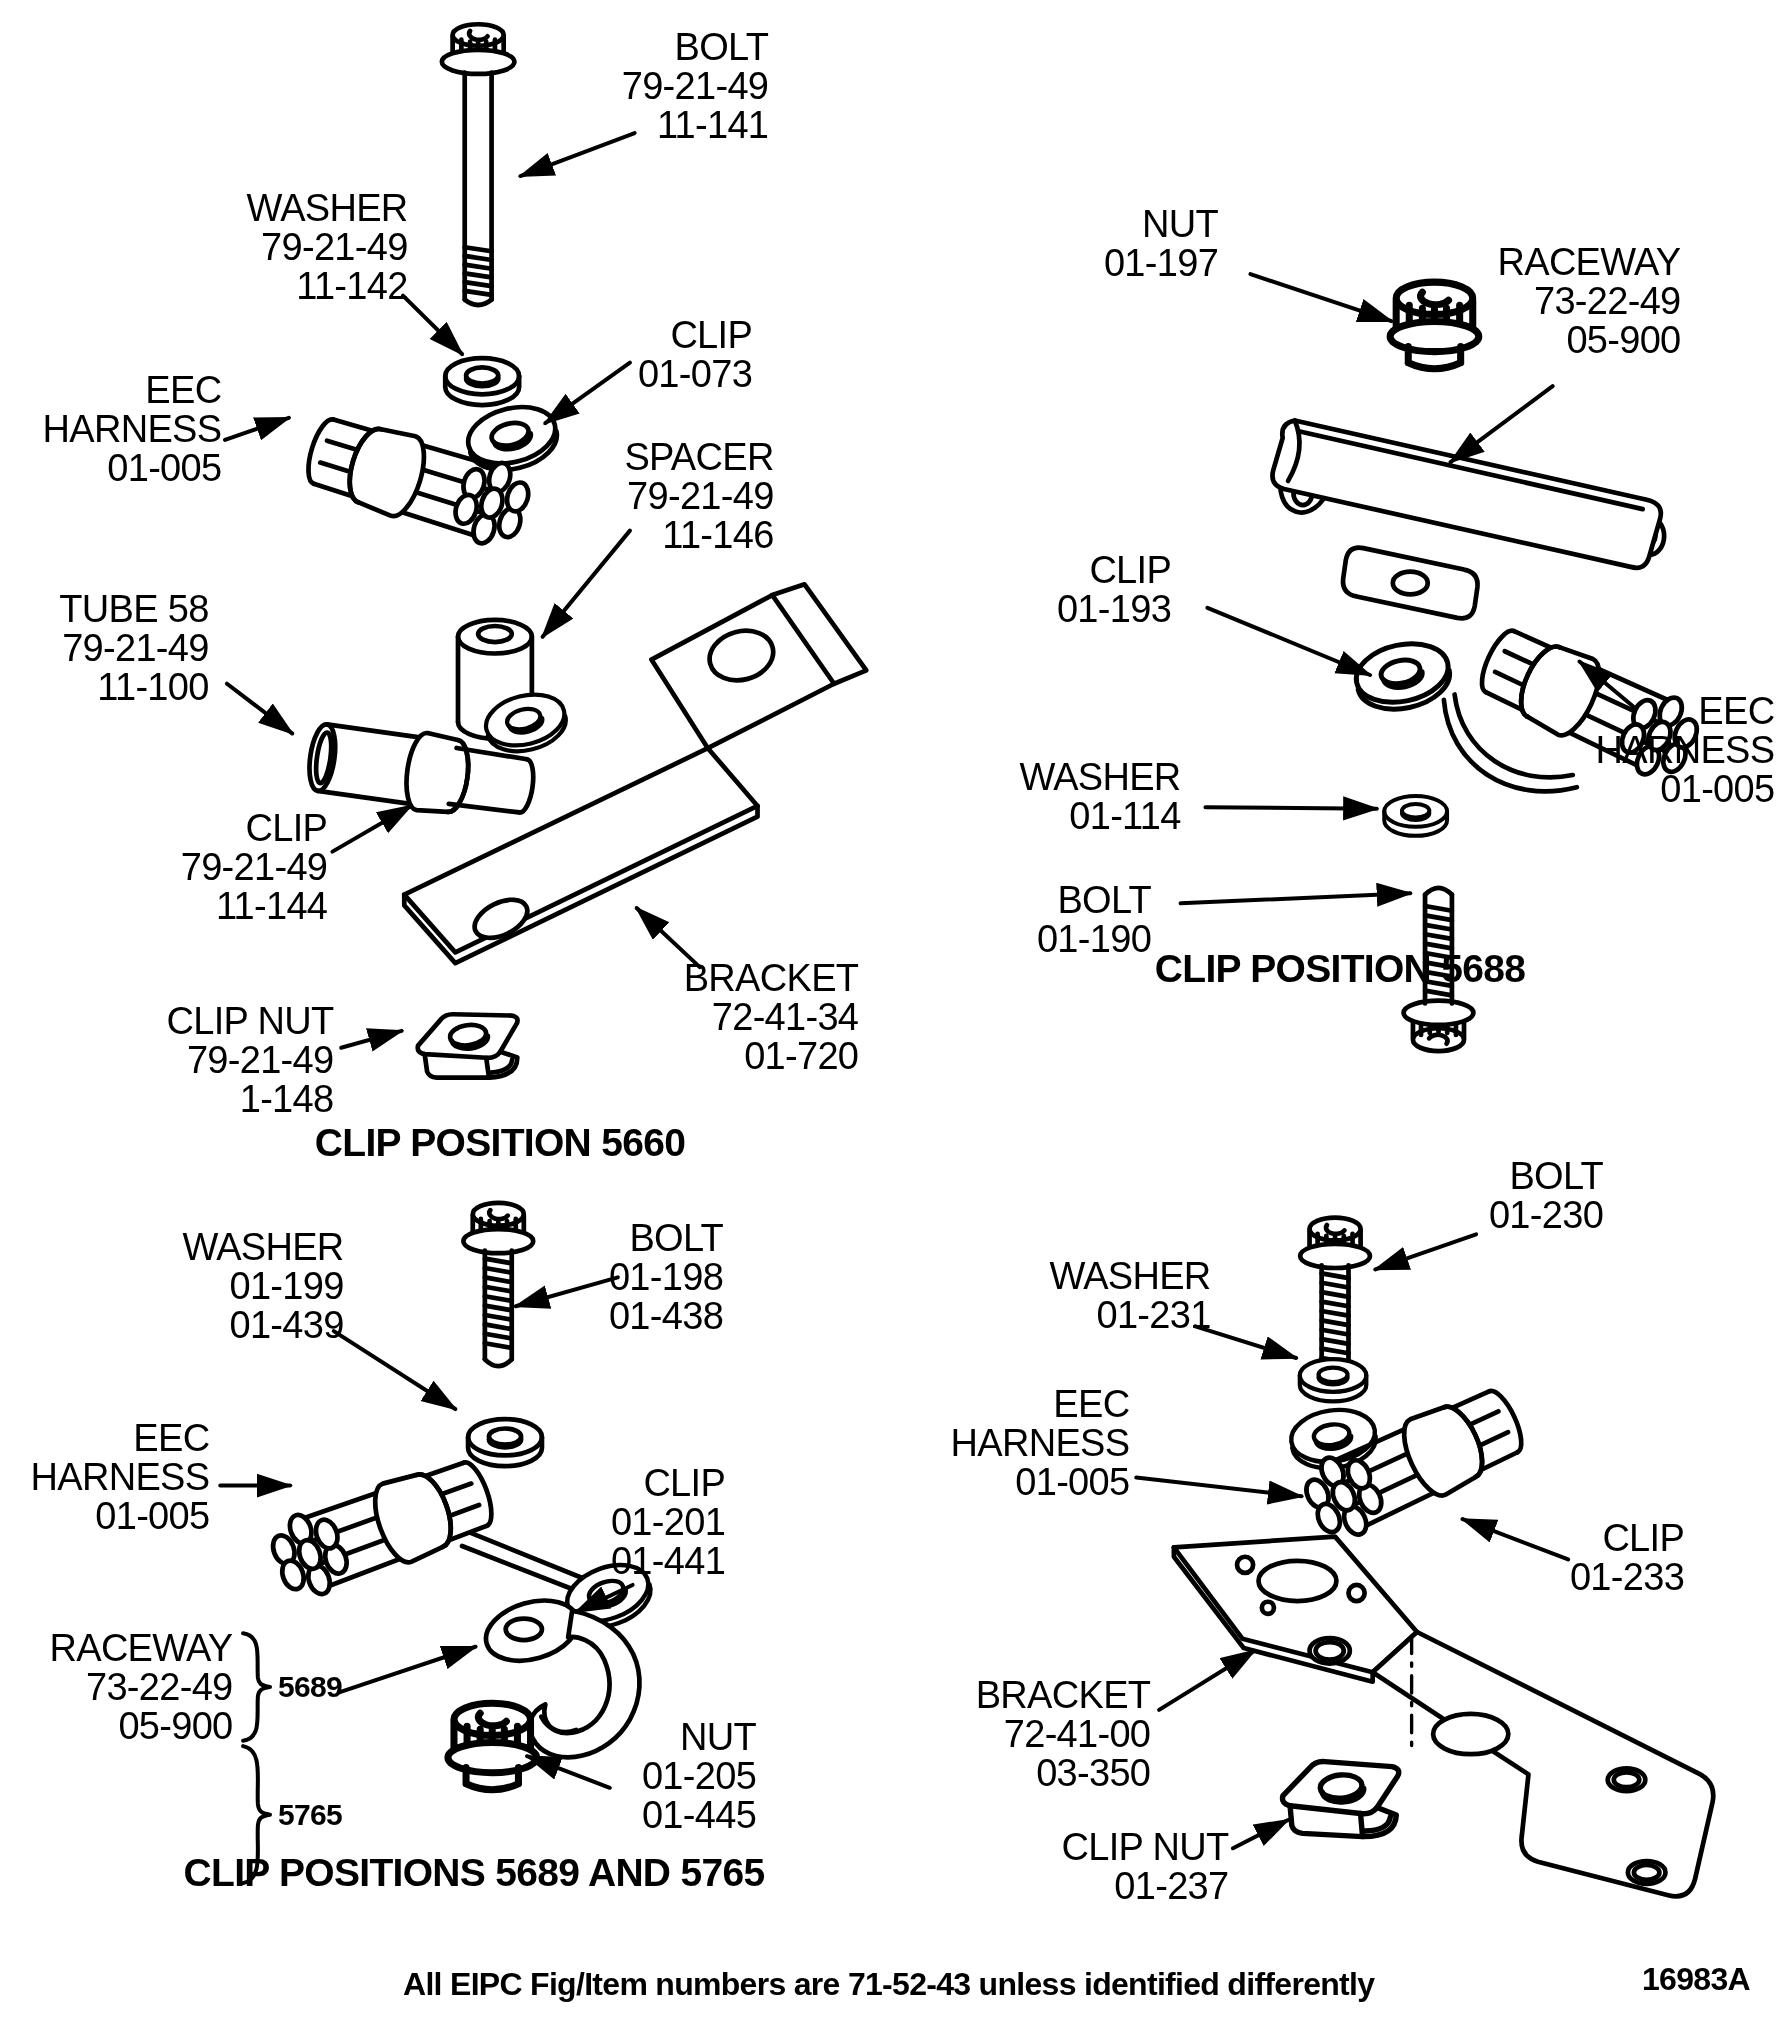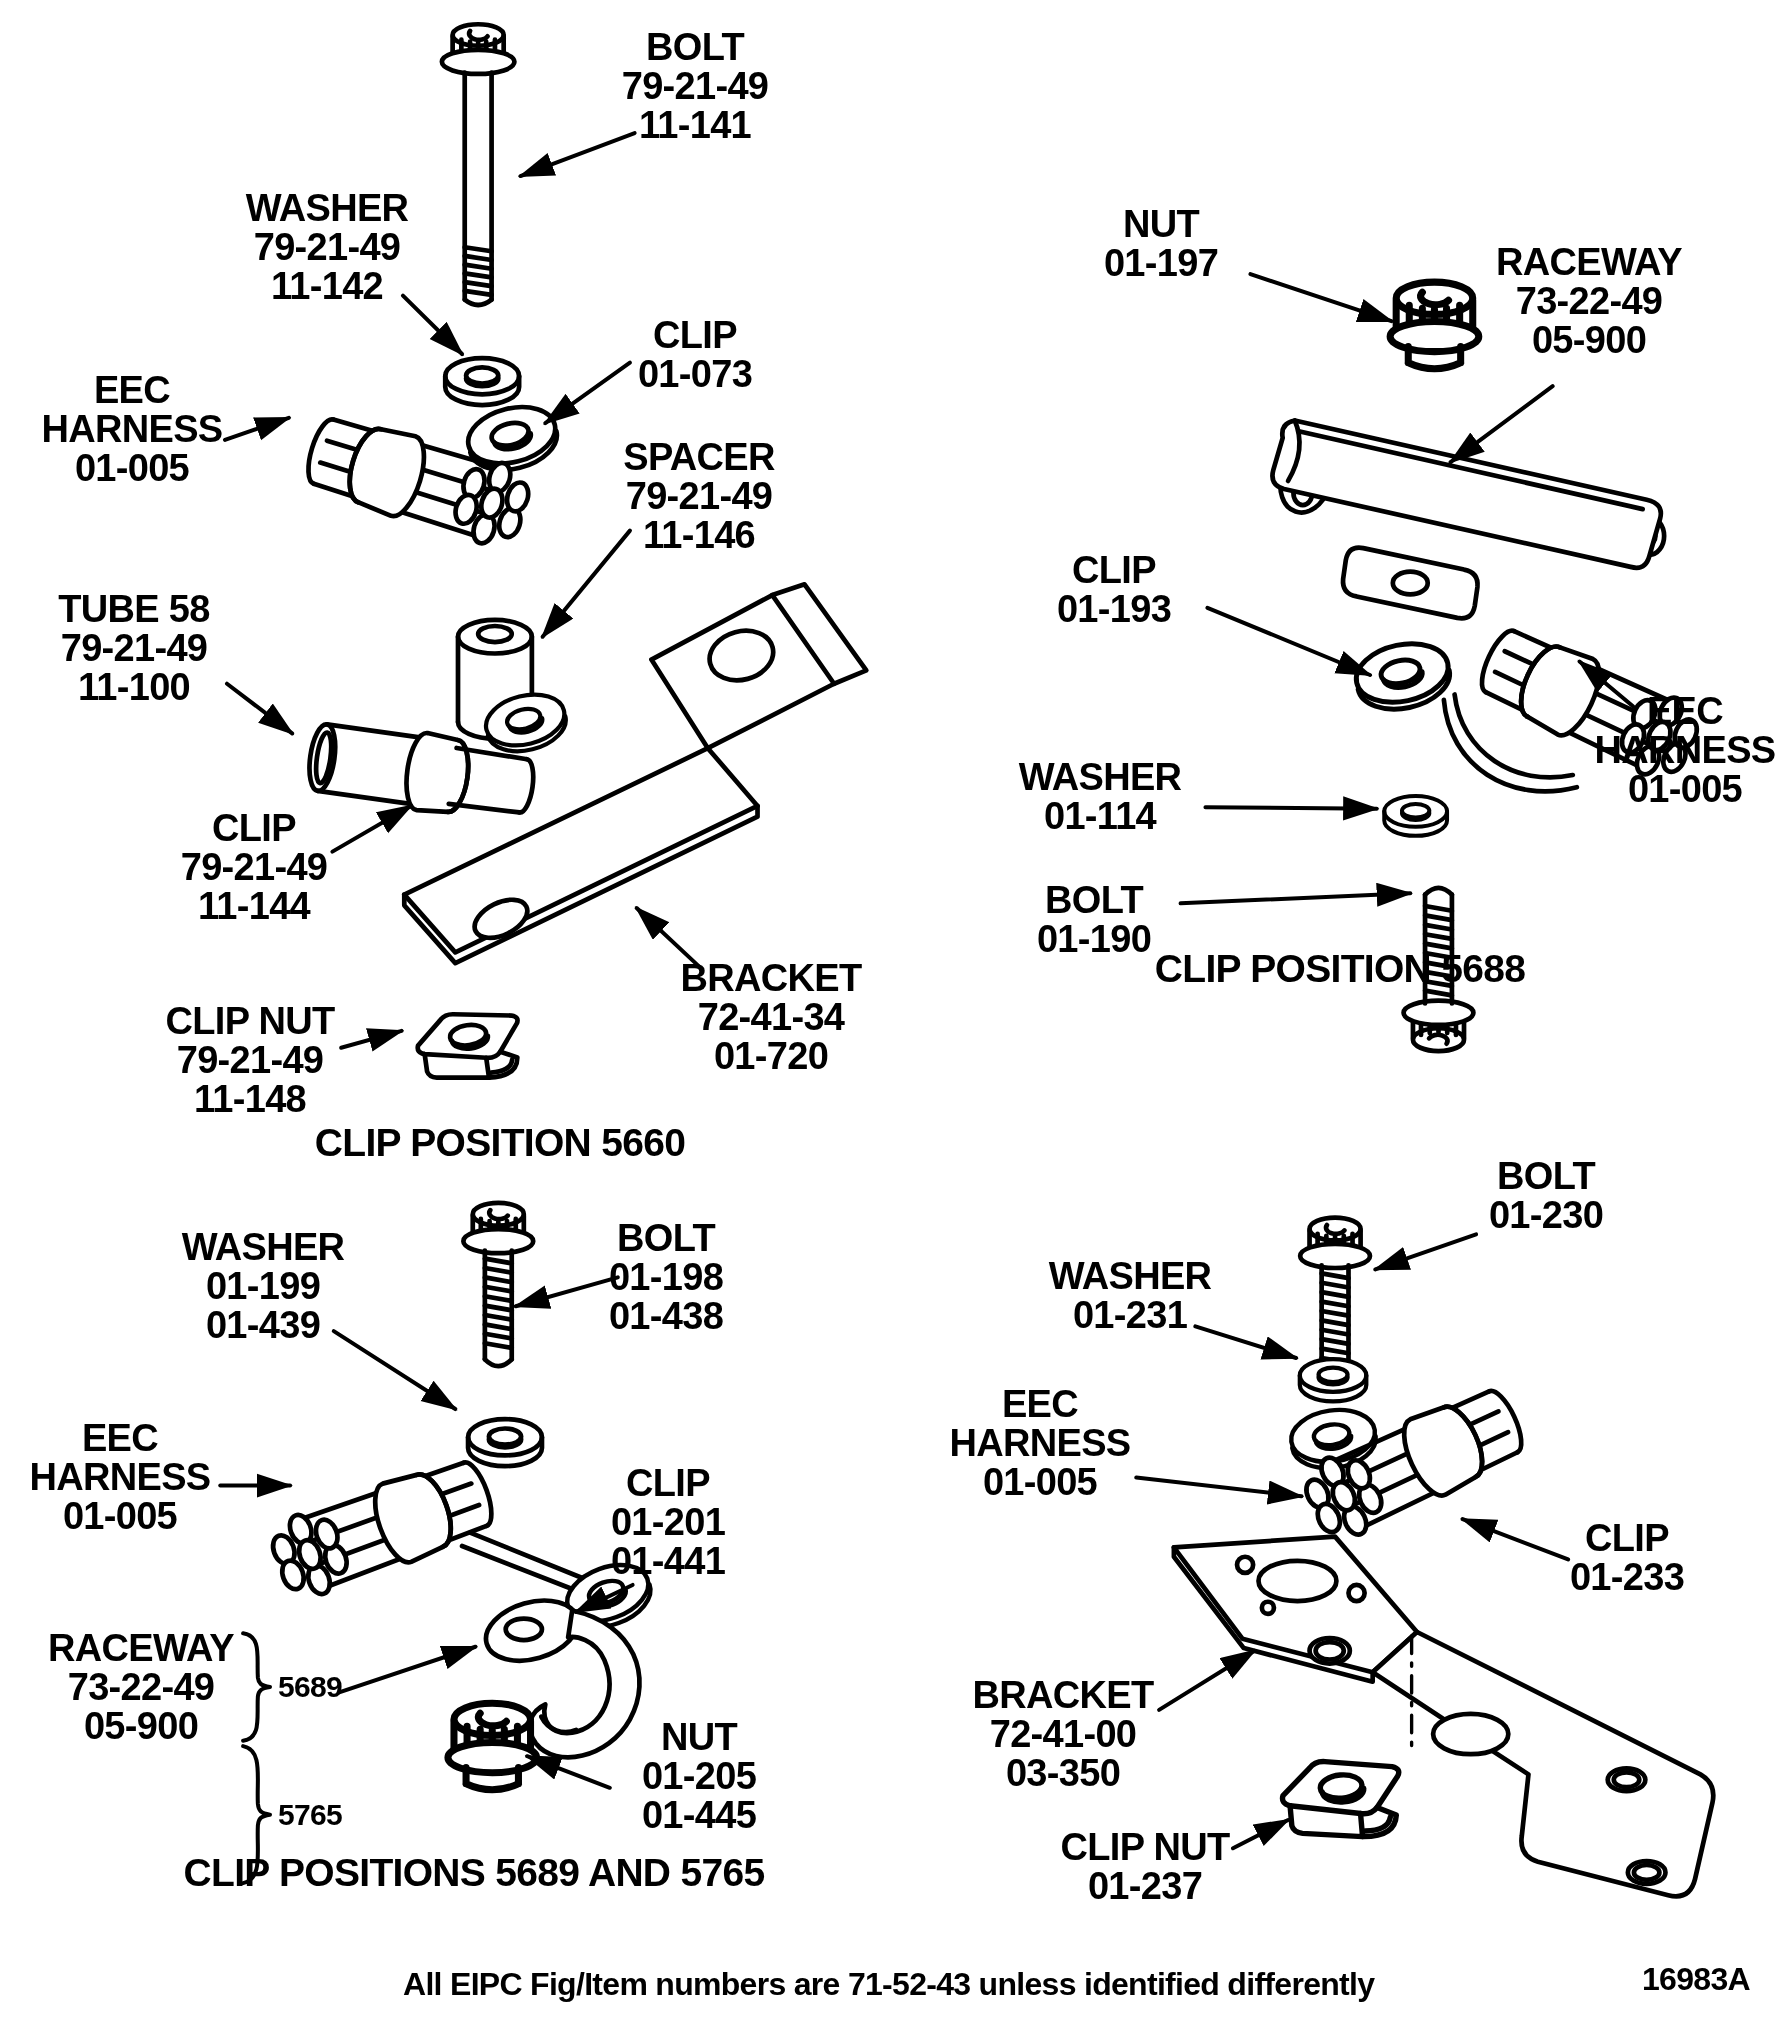--- a/index.html
+++ b/index.html
@@ -1,20 +1,20 @@
 <!DOCTYPE html>
 <html style="font-size:10.7px"><head>
 <meta charset="utf-8">
 <style>
   html,body{margin:0;padding:0;background:#e8e8e8}
   .page{position:relative;width:1783px;height:2035px;background:#ffffff;
         font-family:"Liberation Sans",sans-serif;color:#000;overflow:hidden}
   svg.art{position:absolute;left:0;top:0}
-  .lbl{position:absolute;transform:translateX(-50%);text-align:center;
-       font-weight:700;font-size:38px;line-height:39px;white-space:nowrap;letter-spacing:-0.7px}
+  .lbl{position:absolute;transform:translateX(-50%);text-align:right;
+       font-weight:400;font-size:38px;line-height:39px;white-space:nowrap;letter-spacing:-0.7px}
   .cap{position:absolute;transform:translateX(-50%);text-align:center;
        font-weight:700;font-size:39px;line-height:40px;white-space:nowrap;letter-spacing:-0.7px}
   .tag{position:absolute;transform:translateX(-50%);font-weight:700;font-size:30px;
        line-height:39px;white-space:nowrap;letter-spacing:-0.7px}
   .footer{position:absolute;font-weight:700;font-size:32px;line-height:38px;
           white-space:nowrap;letter-spacing:-0.7px}
 </style>
 </head>
 <body>
 
@@ -279,21 +279,21 @@
     <div>11-144</div>
   </div>
   <div class="lbl" style="left:771px;top:959px">
     <div>BRACKET</div>
     <div>72-41-34</div>
     <div>01-720</div>
   </div>
   <div class="lbl" style="left:250px;top:1002px">
     <div>CLIP NUT</div>
     <div>79-21-49</div>
-    <div>11-148</div>
+    <div>1-148</div>
   </div>
   <div class="cap" style="left:500px;top:1123px">CLIP POSITION 5660</div>
 
   <div class="lbl" style="left:1161px;top:205px">
     <div>NUT</div>
     <div>01-197</div>
   </div>
   <div class="lbl" style="left:1589px;top:243px">
     <div>RACEWAY</div>
     <div>73-22-49</div>

